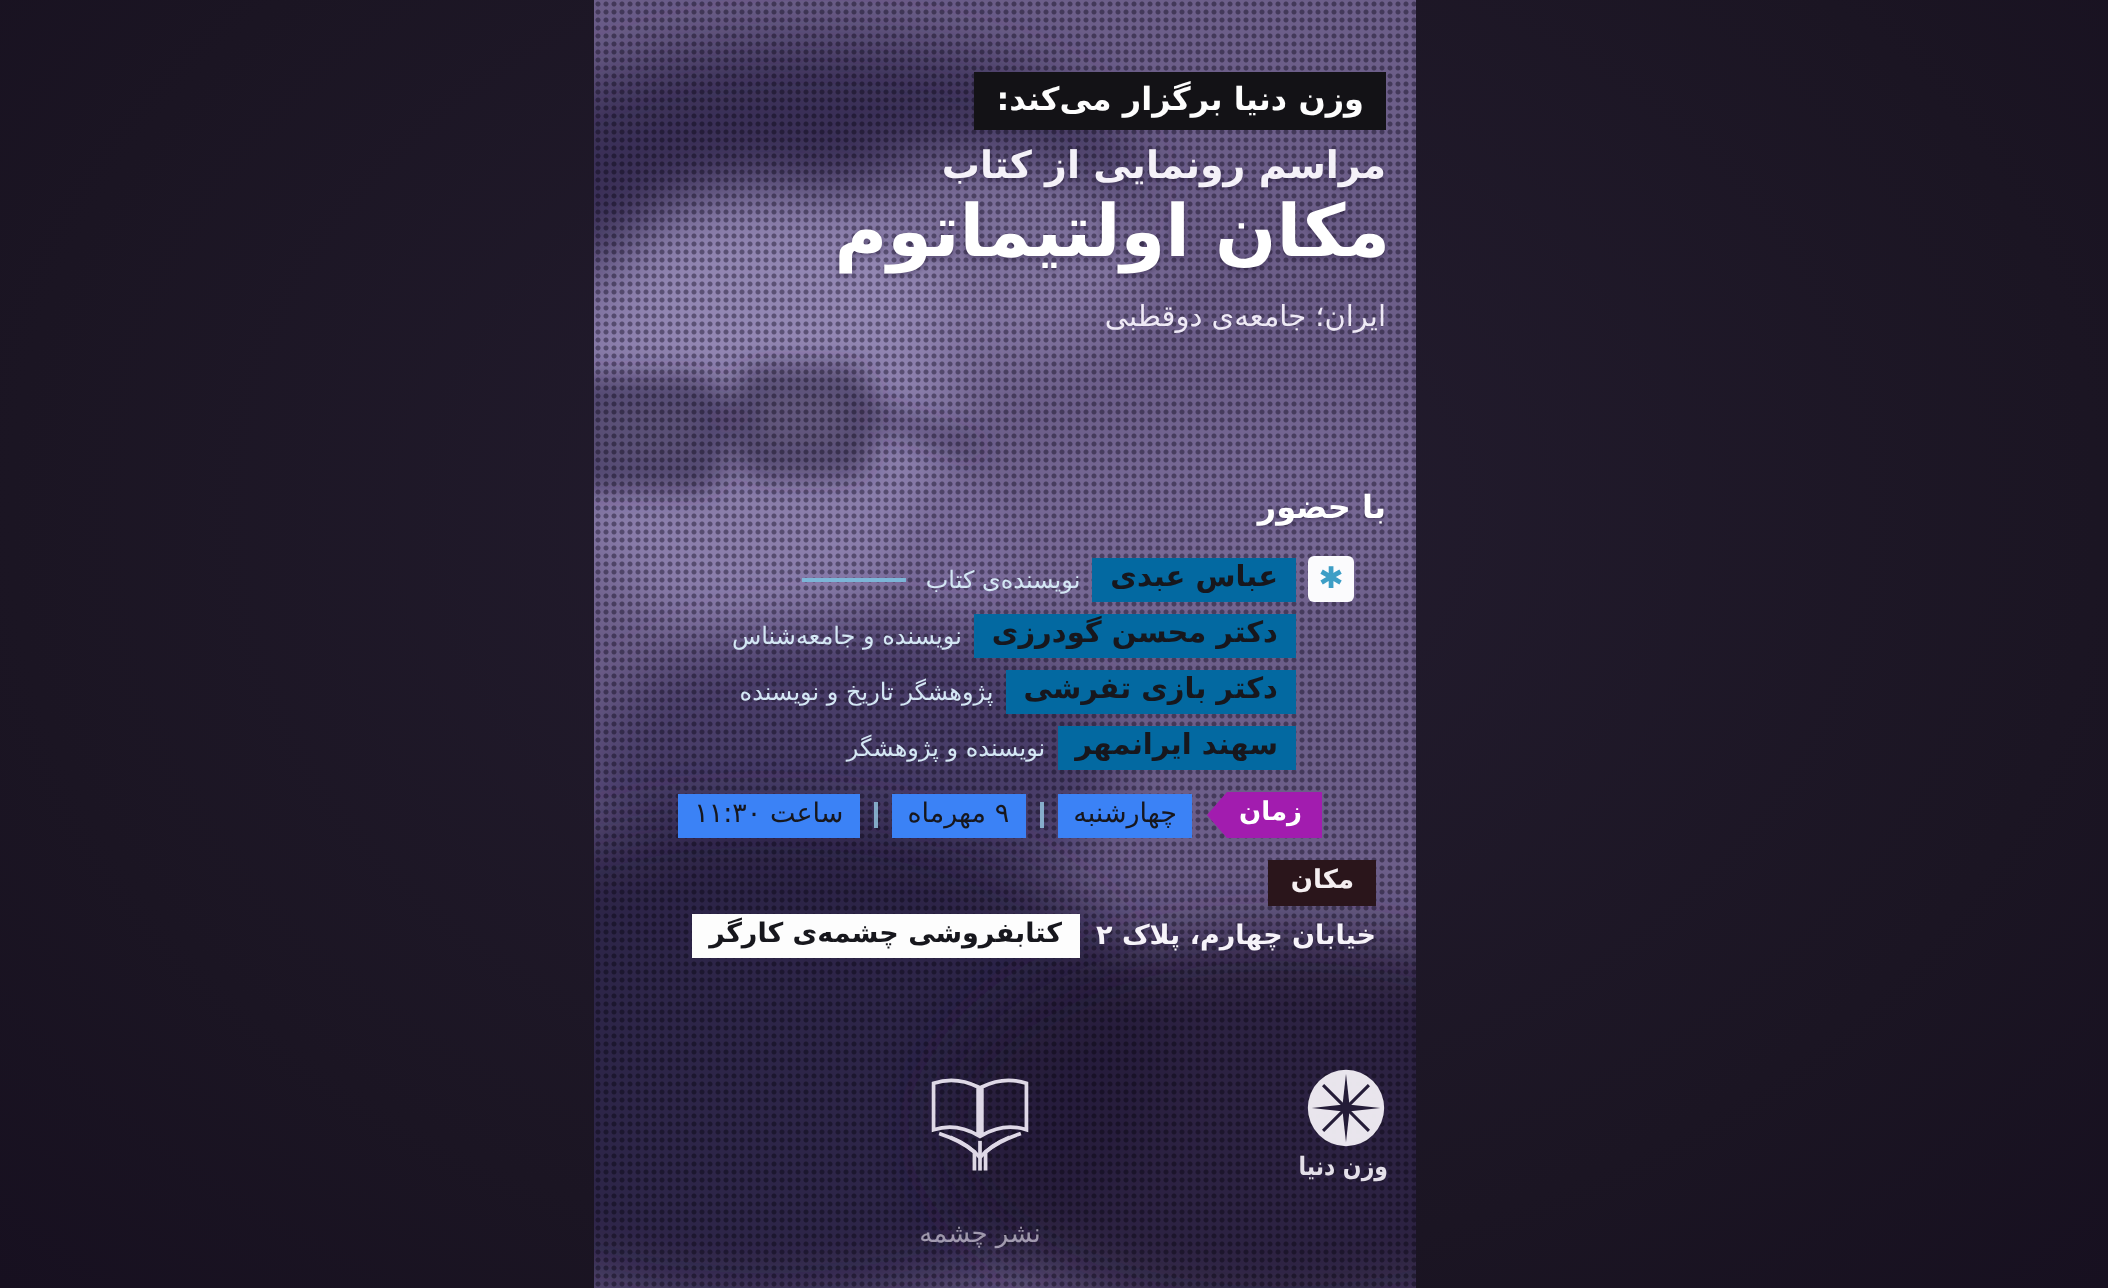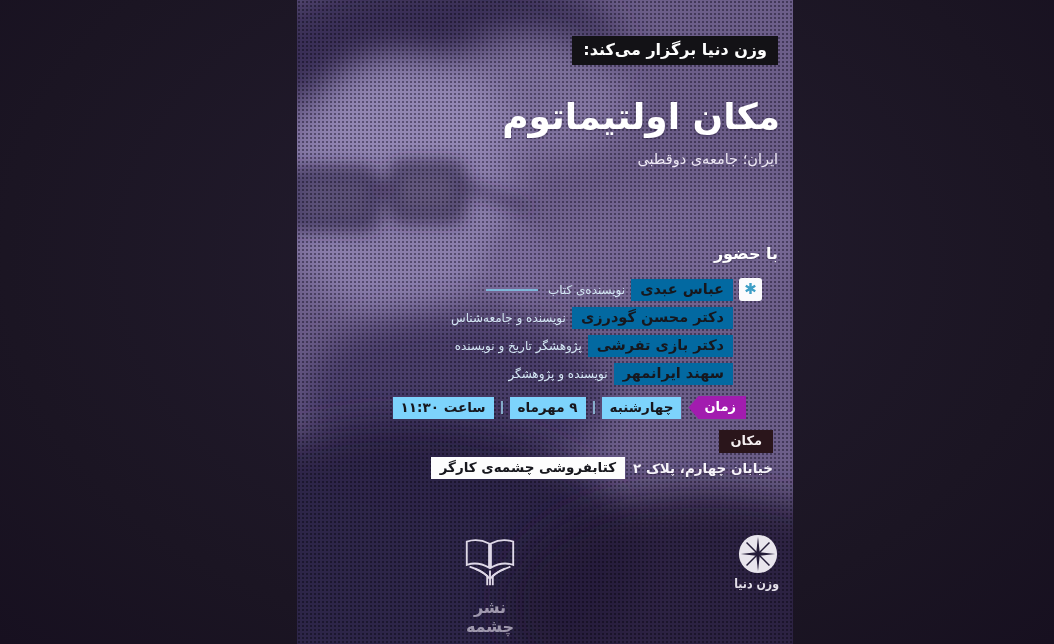--- a/index.html
+++ b/index.html
@@ -6,21 +6,21 @@
   html,body { width:1054px; height:644px; overflow:hidden; }
   body {
     background:#1e1827;
     font-family:"DejaVu Sans", sans-serif;
     position:relative;
   }
   .stage { position:absolute; inset:0; background:radial-gradient(ellipse at 50% 40%, #241d30 0%, #1b1523 70%, #171020 100%); }
 
   
   .poster {
-    position:absolute; left:297px; top:0; width:496px; height:644px;
+    position:absolute; left:297px; top:0; width:411px; height:644px;
     background:#6c5e89; overflow:hidden;
   }
   .photo-svg { position:absolute; inset:0; width:100%; height:100%; }
   .halftone {
     position:absolute; inset:0;
     background-image:radial-gradient(circle, rgba(24,14,44,0.42) 1px, rgba(24,14,44,0) 1.5px);
     background-size:4px 4px;
     mix-blend-mode:multiply;
   }
   .layer { position:absolute; direction:rtl; color:#fff; }
@@ -49,31 +49,31 @@
   }
   .guest-role { color:#d4e7f4; font-size:12px; white-space:nowrap; }
   .role-line { display:inline-block; width:52px; height:2px; background:#7cb5d7; margin-right:4px; vertical-align:middle; }
 
   .time-row { top:396px; right:47px; display:flex; align-items:center; gap:7px; }
   .time-label {
     background:#a21caf; color:#ffffff; font-size:13px; font-weight:bold;
     padding:3px 10px 5px 16px;
     clip-path:polygon(10px 0, 100% 0, 100% 100%, 10px 100%, 0 50%);
   }
-  .time-box { background:#7dd3fc; color:#17171d; font-size:13.5px; font-weight:bold; padding:2px 8px 4px; white-space:nowrap; }
+  .time-box { background:#3b82f6; color:#17171d; font-size:13.5px; font-weight:normal; padding:2px 8px 4px; white-space:nowrap; }
   .time-sep { width:2px; height:13px; background:rgba(150,201,228,.8); }
 
   .loc-row1 { top:430px; right:20px; display:flex; align-items:center; gap:8px; }
   .loc-label { background:#2a151b; color:#f5eff1; font-size:13px; font-weight:bold; padding:3px 11px 5px; }
   .loc-text { color:#f6f3f9; font-size:13.5px; font-weight:600; white-space:nowrap; text-shadow:0 1px 2px rgba(30,20,50,.4); }
   .loc-row2 { top:457px; right:20px; display:flex; align-items:center; gap:8px; }
   .venue-box { background:#fdfdfd; color:#17171d; font-size:13.5px; font-weight:bold; padding:2px 9px 4px; white-space:nowrap; }
 
   .cheshmeh-logo { top:537px; left:158px; width:70px; text-align:center; direction:rtl; }
-  .cheshmeh-text { display:block; margin-top:5px; font-size:16px; color:#e8e2f0; opacity:.62; letter-spacing:1px;font-weight:bold; }
+  .cheshmeh-text { display:block; margin-top:17px; font-size:13px; color:#e8e2f0; opacity:.62; letter-spacing:1px; }
   .vazn-logo { top:533px; right:14px; width:56px; display:flex; flex-direction:column; align-items:flex-start; direction:rtl; }
   .vazn-cal { margin-top:2px; font-size:11px; font-weight:bold; color:#f4f1f8; opacity:.92; letter-spacing:.5px; transform:scaleY(1.15); }
 </style>
 </head>
 <body>
 
 <div class="stage">
   <div class="poster">
 
     <svg class="photo-svg" viewBox="0 0 480 644" aria-hidden="true">
@@ -99,20 +99,21 @@
       <g filter="url(#b8)">
         <rect x="-14" y="170" width="86" height="58" rx="12" fill="rgba(42,33,66,0.5)" stroke="#2d2449" stroke-width="5"></rect>
         <rect x="86" y="164" width="72" height="56" rx="12" fill="rgba(42,33,66,0.45)" stroke="#2d2449" stroke-width="5"></rect>
         <path d="M72 192 L86 188" stroke="#2d2449" stroke-width="5" fill="none"></path>
         <path d="M158 186 L225 208" stroke="#2d2449" stroke-width="6" fill="none"></path>
       </g>
     </svg>
     <div class="halftone"></div>
 
     <div class="layer presenter-box">وزن دنیا برگزار می‌کند:</div>
+    <div class="layer event-type">مراسم رونمایی از کتاب</div>
     <div class="layer book-title">مکان اولتیماتوم</div>
     <div class="layer book-subtitle">ایران؛ جامعه‌ی دوقطبی</div>
 
     <div class="layer attendance">با حضور</div>
     <div class="layer guests">
       <div class="guest-row">
         <span class="star-badge">✱</span>
         <span class="name-plate">عباس عبدی</span>
         <span class="guest-role">نویسنده‌ی کتاب</span>
         <span class="role-line"></span>

